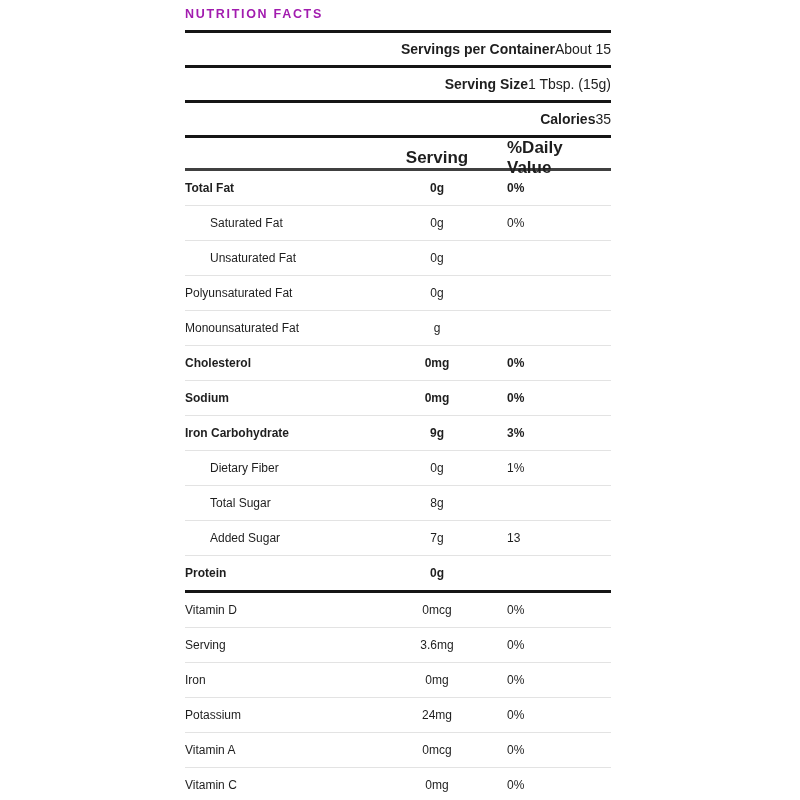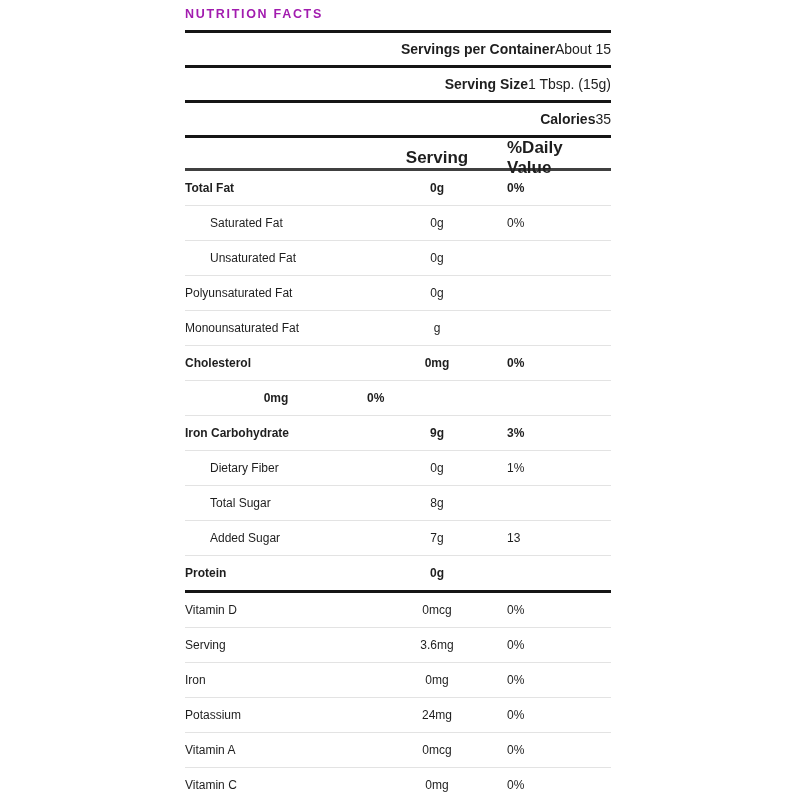--- a/index.html
+++ b/index.html
@@ -85,20 +85,21 @@
         <span class="label">Monounsaturated Fat</span>
         <span class="serving">g</span>
         <span class="dv"></span>
       </div>
       <div class="row bold">
         <span class="label">Cholesterol</span>
         <span class="serving">0mg</span>
         <span class="dv">0%</span>
       </div>
       <div class="row bold">
+        <span class="label">Sodium</span>
         <span class="serving">0mg</span>
         <span class="dv">0%</span>
       </div>
       <div class="row bold">
         <span class="label">Iron Carbohydrate</span>
         <span class="serving">9g</span>
         <span class="dv">3%</span>
       </div>
       <div class="row indent">
         <span class="label">Dietary Fiber</span>

